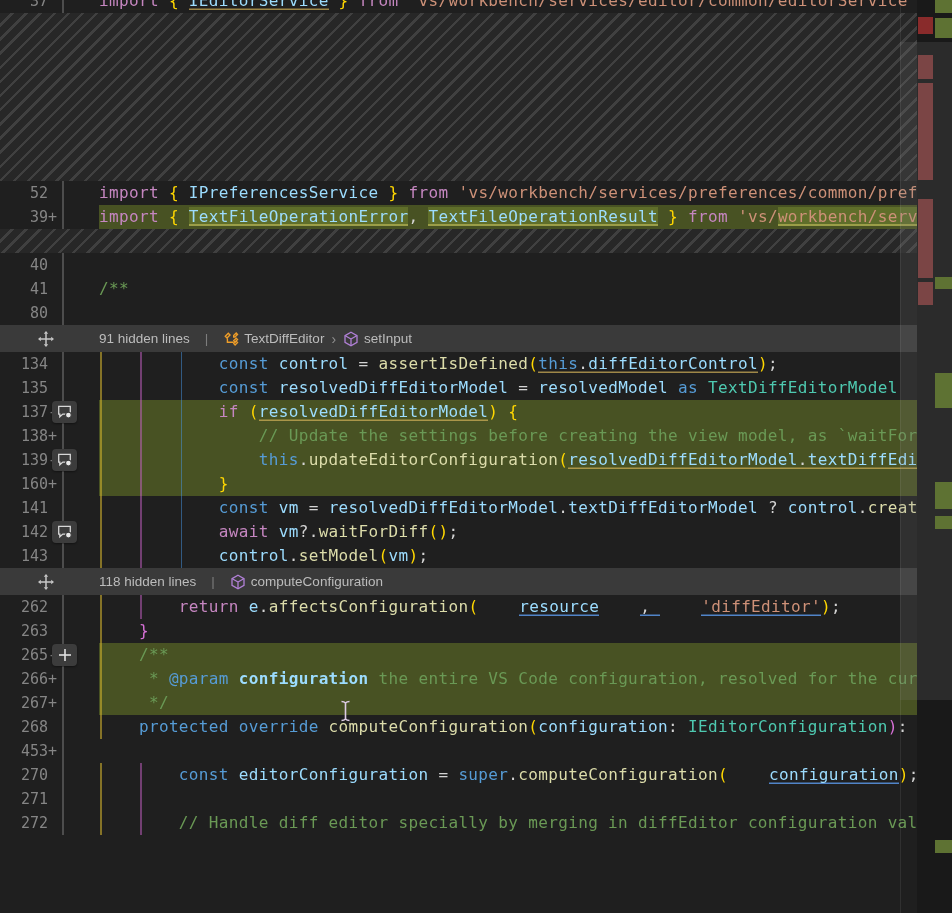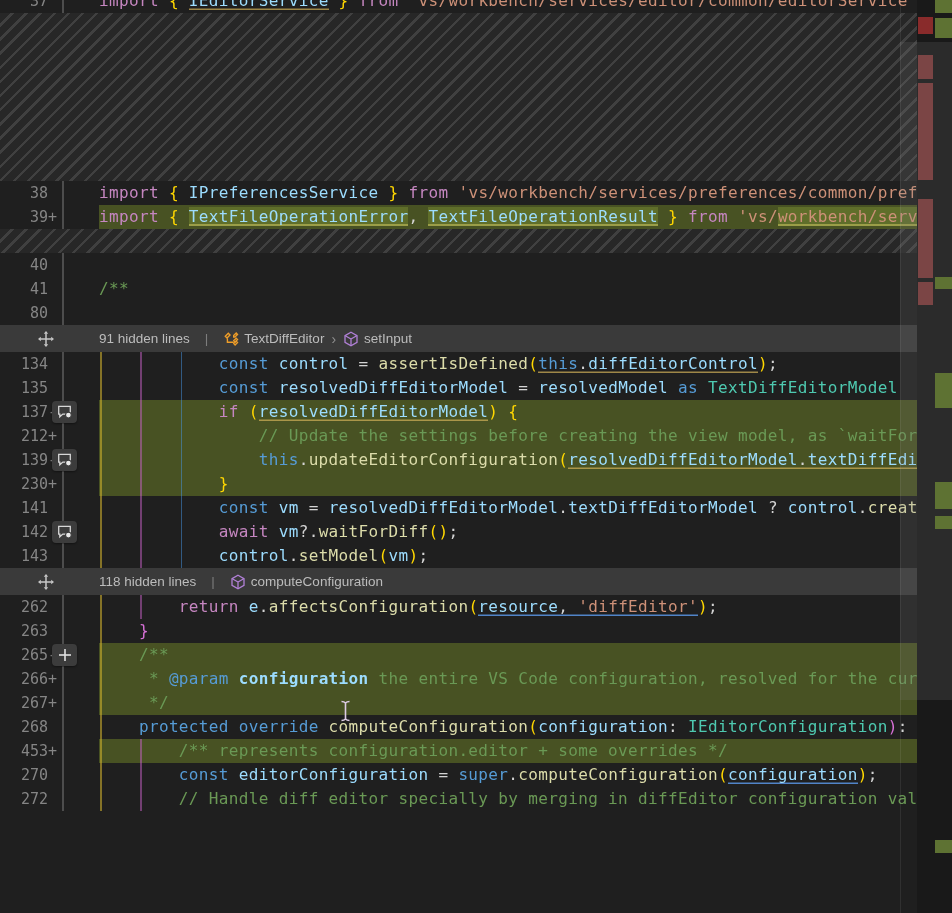--- a/index.html
+++ b/index.html
@@ -12,21 +12,21 @@
   .sfx{width:11px;color:#858585;font-size:15px;}
   .gbtn{position:absolute;left:52px;top:1px;width:25px;height:22px;background:#3c3c3c;border-radius:4px;display:flex;align-items:center;justify-content:center;box-shadow:0 1px 2px rgba(0,0,0,.4);}
   .code{flex:1;position:relative;white-space:pre;overflow:hidden;font-size:16px;line-height:24px;letter-spacing:.35px;color:#d4d4d4;}
   .added .code{background:#485223;}
   .guide{position:absolute;top:0;bottom:0;width:1.5px;}
   .tk{position:relative;}
   .k{color:#C586C0}.b{color:#569CD6}.v{color:#9CDCFE}.f{color:#DCDCAA}.s{color:#CE9178}
   .c{color:#6A9955}.t{color:#4EC9B0}.p{color:#D4D4D4}.g{color:#FFD700}.m{color:#D670D6}
   .du{color:#569CD6}.pv{color:#9CDCFE;font-weight:bold}
   .u{box-shadow:inset 0 -1.5px 0 rgba(212,180,90,.7);}
-  .ub{box-shadow:inset 0 -1.5px 0 rgba(90,150,230,.85);}
+  .ub{box-shadow:inset 0 -1.5px 0 rgba(90,150,230,.85);margin-left:41px;}
   .hl{background:#5f6e2a;box-shadow:inset 0 -2px 0 rgba(170,170,80,.8);}
   .hatch{width:917px;background:repeating-linear-gradient(135deg,#272727 0px,#272727 7.5px,#404040 7.5px,#404040 10px);}
   .sep{display:flex;align-items:center;height:27px;width:917px;background:#3a3a3a;color:#bcbcbc;font-family:"Liberation Sans",sans-serif;font-size:13.5px;}
   .sicon{margin-left:38px;width:16px;height:16px;flex:none;}
   .scount{margin-left:45px;}
   .spipe{margin:0 15px;color:#7d7d7d;}
   .crumb{display:flex;align-items:center;}
   .crumb svg{margin-right:5px;}
   .chev{margin:0 7px;color:#909090;font-size:14px;}
   #rulerbg{position:absolute;left:917px;top:0;width:35px;height:913px;background:#191919;}
@@ -47,21 +47,21 @@
             <span class="num">37</span>
             <span class="sfx"></span>
           </div>
           <div class="code"><span class="tk k">import </span><span class="tk g">{ </span><span class="tk v u">IEditorService</span><span class="tk g"> }</span><span class="tk k"> from </span><span class="tk s">'vs/workbench/services/editor/common/editorService';</span></div>
         </div>
       </div>
       <div class="hatch" style="height: 168px;"></div>
       <div class="block">
         <div class="row">
           <div class="gut">
-            <span class="num">38</span>
+            <span class="num">52</span>
             <span class="sfx"></span>
           </div>
           <div class="code"><span class="tk k">import </span><span class="tk g">{ </span><span class="tk v">IPreferencesService</span><span class="tk g"> }</span><span class="tk k"> from </span><span class="tk s">'vs/workbench/services/preferences/common/preferences';</span></div>
         </div>
         <div class="row added">
           <div class="gut">
             <span class="num">39</span>
             <span class="sfx">+</span>
           </div>
           <div class="code"><span class="tk k">import </span><span class="tk g">{ </span><span class="tk v hl">TextFileOperationError</span><span class="tk p">, </span><span class="tk v hl">TextFileOperationResult</span><span class="tk g"> }</span><span class="tk k"> from </span><span class="tk s">'vs/</span><span class="tk s hl">workbench/services/textfile/common/textfiles';</span></div>
@@ -153,21 +153,21 @@
                   <path fill="none" stroke="#d7d7d7" stroke-width="1.4" d="M1.8 1.5h12.4v8.2H6.2L3 12.6V9.7H1.8z"></path>
                   <circle cx="12.2" cy="10.8" r="3.1" fill="#e8e8e8" stroke="#3c3c3c" stroke-width="1.2"></circle>
                 </svg>
               </span>
             </div>
           </div>
           <div class="code"><span class="guide" style="left: 1px; background: rgba(216, 184, 45, 0.55);"></span><span class="guide" style="left: 41.3px; background: rgba(197, 96, 197, 0.5);"></span><span class="guide" style="left: 81.6px; background: rgba(70, 150, 230, 0.5);"></span><span class="tk k">            if </span><span class="tk g">(</span><span class="tk v u">resolvedDiffEditorModel</span><span class="tk g">) {</span></div>
         </div>
         <div class="row added">
           <div class="gut">
-            <span class="num">212</span>
+            <span class="num">138</span>
             <span class="sfx">+</span>
           </div>
           <div class="code"><span class="guide" style="left: 1px; background: rgba(216, 184, 45, 0.55);"></span><span class="guide" style="left: 41.3px; background: rgba(197, 96, 197, 0.5);"></span><span class="guide" style="left: 81.6px; background: rgba(70, 150, 230, 0.5);"></span><span class="tk c">                // Update the settings before creating the view model, as `waitForDiff`</span></div>
         </div>
         <div class="row added">
           <div class="gut">
             <span class="num">139</span>
             <span class="sfx">-</span>
             <div class="gbtn">
               <span style="display: inline-flex;">
@@ -175,21 +175,21 @@
                   <path fill="none" stroke="#d7d7d7" stroke-width="1.4" d="M1.8 1.5h12.4v8.2H6.2L3 12.6V9.7H1.8z"></path>
                   <circle cx="12.2" cy="10.8" r="3.1" fill="#e8e8e8" stroke="#3c3c3c" stroke-width="1.2"></circle>
                 </svg>
               </span>
             </div>
           </div>
           <div class="code"><span class="guide" style="left: 1px; background: rgba(216, 184, 45, 0.55);"></span><span class="guide" style="left: 41.3px; background: rgba(197, 96, 197, 0.5);"></span><span class="guide" style="left: 81.6px; background: rgba(70, 150, 230, 0.5);"></span><span class="tk b">                this</span><span class="tk p">.</span><span class="tk f">updateEditorConfiguration</span><span class="tk g">(</span><span class="tk v u">resolvedDiffEditorModel</span><span class="tk p u">.</span><span class="tk v u">textDiffEditorModel</span></div>
         </div>
         <div class="row added">
           <div class="gut">
-            <span class="num">230</span>
+            <span class="num">160</span>
             <span class="sfx">+</span>
           </div>
           <div class="code"><span class="guide" style="left: 1px; background: rgba(216, 184, 45, 0.55);"></span><span class="guide" style="left: 41.3px; background: rgba(197, 96, 197, 0.5);"></span><span class="guide" style="left: 81.6px; background: rgba(70, 150, 230, 0.5);"></span><span class="tk g">            }</span></div>
         </div>
         <div class="row">
           <div class="gut">
             <span class="num">141</span>
             <span class="sfx"></span>
           </div>
           <div class="code"><span class="guide" style="left: 1px; background: rgba(216, 184, 45, 0.55);"></span><span class="guide" style="left: 41.3px; background: rgba(197, 96, 197, 0.5);"></span><span class="guide" style="left: 81.6px; background: rgba(70, 150, 230, 0.5);"></span><span class="tk b">            const </span><span class="tk v">vm </span><span class="tk p">= </span><span class="tk v">resolvedDiffEditorModel</span><span class="tk p">.</span><span class="tk v">textDiffEditorModel</span><span class="tk p"> ? </span><span class="tk v">control</span><span class="tk p">.</span><span class="tk f">createViewModel</span></div>
@@ -295,28 +295,34 @@
             <span class="num">268</span>
             <span class="sfx"></span>
           </div>
           <div class="code"><span class="guide" style="left: 1px; background: rgba(216, 184, 45, 0.55);"></span><span class="tk b">    protected override </span><span class="tk f">computeConfiguration</span><span class="tk g">(</span><span class="tk v">configuration</span><span class="tk p">: </span><span class="tk t">IEditorConfiguration</span><span class="tk m">)</span><span class="tk p">: </span></div>
         </div>
         <div class="row added">
           <div class="gut">
             <span class="num">453</span>
             <span class="sfx">+</span>
           </div>
-          <div class="code"><span class="guide" style="left: 1px; background: rgba(216, 184, 45, 0.55);"></span><span class="guide" style="left: 41.3px; background: rgba(197, 96, 197, 0.5);"></span><span class="tk c">        /** represents configuration.editor + some overrides */</span></div>
         </div>
         <div class="row">
           <div class="gut">
             <span class="num">270</span>
             <span class="sfx"></span>
           </div>
           <div class="code"><span class="guide" style="left: 1px; background: rgba(216, 184, 45, 0.55);"></span><span class="guide" style="left: 41.3px; background: rgba(197, 96, 197, 0.5);"></span><span class="tk b">        const </span><span class="tk v">editorConfiguration </span><span class="tk p">= </span><span class="tk b">super</span><span class="tk p">.</span><span class="tk f">computeConfiguration</span><span class="tk g">(</span><span class="tk v ub">configuration</span><span class="tk g">)</span><span class="tk p">;</span></div>
+        </div>
+        <div class="row">
+          <div class="gut">
+            <span class="num">271</span>
+            <span class="sfx"></span>
+          </div>
+          <div class="code"><span class="guide" style="left: 1px; background: rgba(216, 184, 45, 0.55);"></span><span class="guide" style="left: 41.3px; background: rgba(197, 96, 197, 0.5);"></span></div>
         </div>
         <div class="row">
           <div class="gut">
             <span class="num">272</span>
             <span class="sfx"></span>
           </div>
           <div class="code"><span class="guide" style="left: 1px; background: rgba(216, 184, 45, 0.55);"></span><span class="guide" style="left: 41.3px; background: rgba(197, 96, 197, 0.5);"></span><span class="tk c">        // Handle diff editor specially by merging in diffEditor configuration values</span></div>
         </div>
       </div>
     </div>

